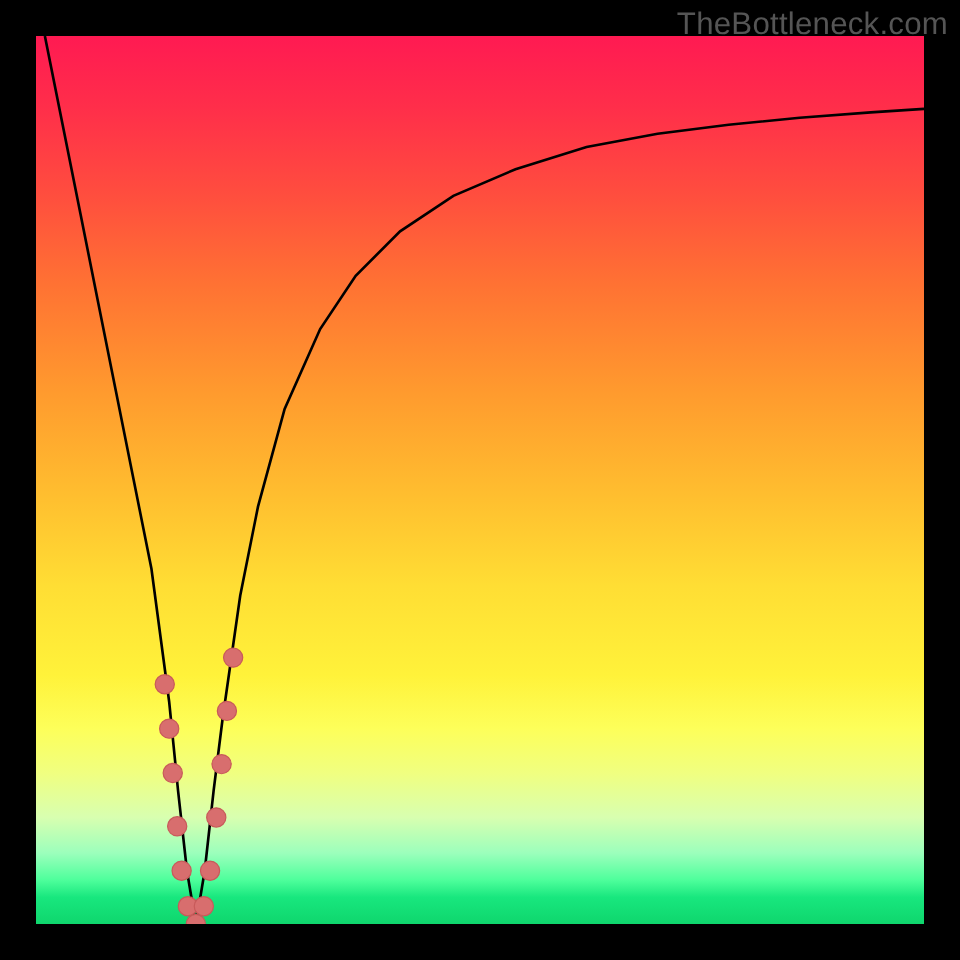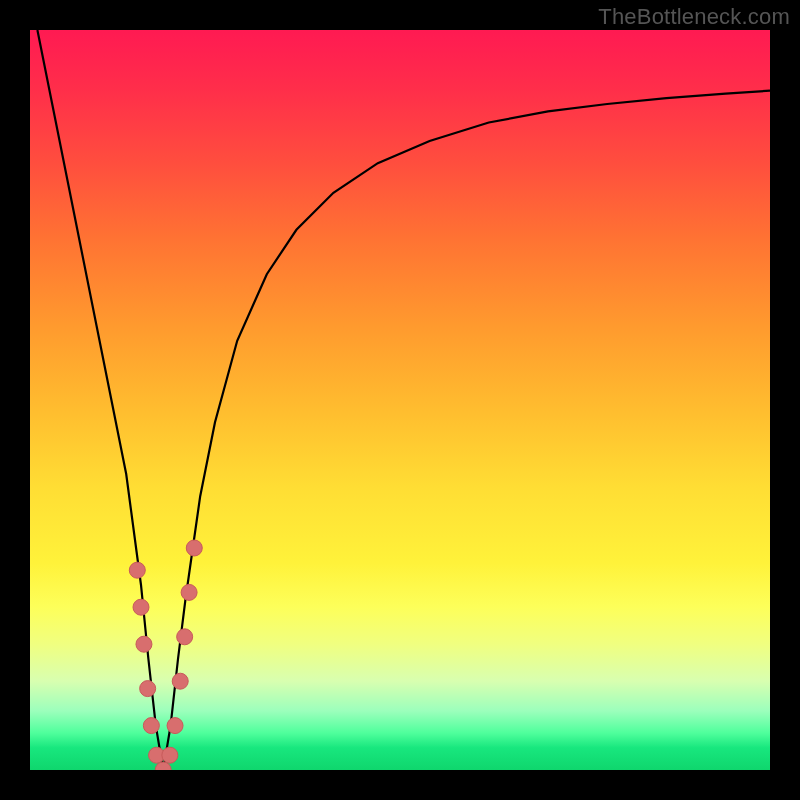--- a/index.html
+++ b/index.html
@@ -48,21 +48,21 @@
       #4fff9c 95%,
       #18e77e 97%,
       #0fd66d 100%
     );
   }
   .watermark {
     position: absolute;
     top: 4px;
     right: 10px;
     color: #555;
-    font-size: 22px;
+    font-size: 26px;
     font-weight: 500;
     letter-spacing: 0.2px;
     user-select: none;
   }
   svg.curve {
     position: absolute;
     top: 0; left: 0;
     width: 100%;
     height: 100%;
   }

